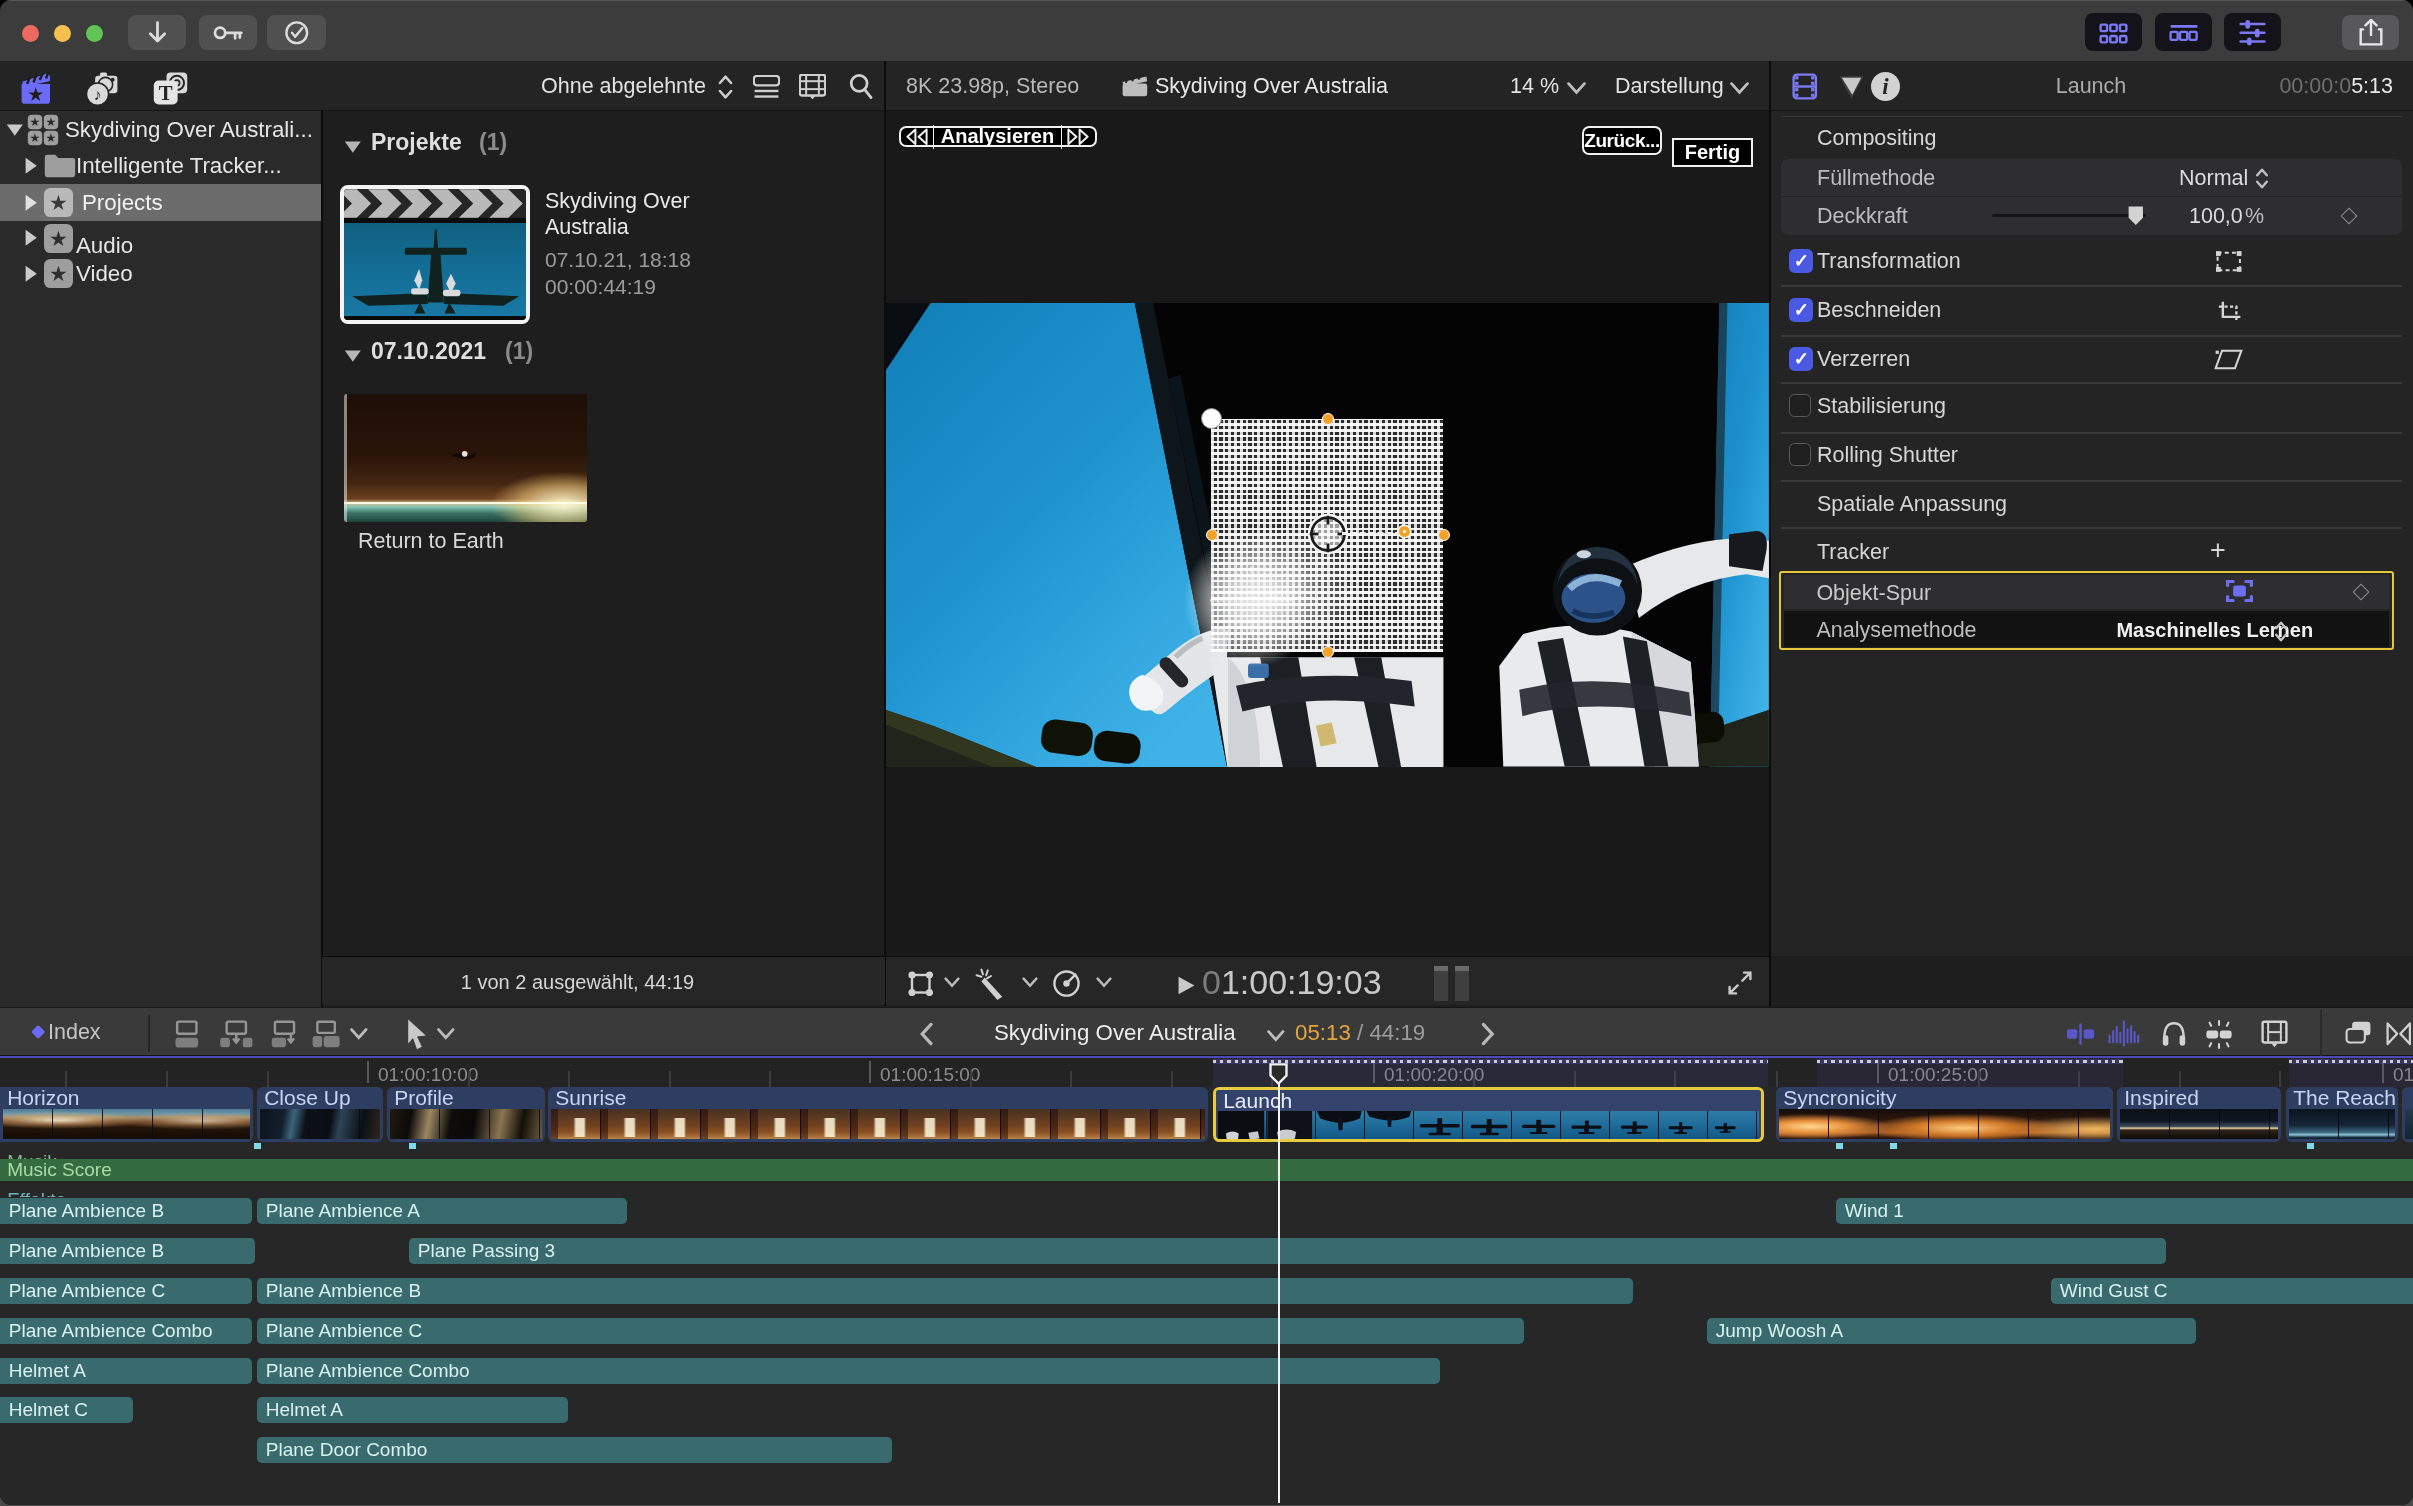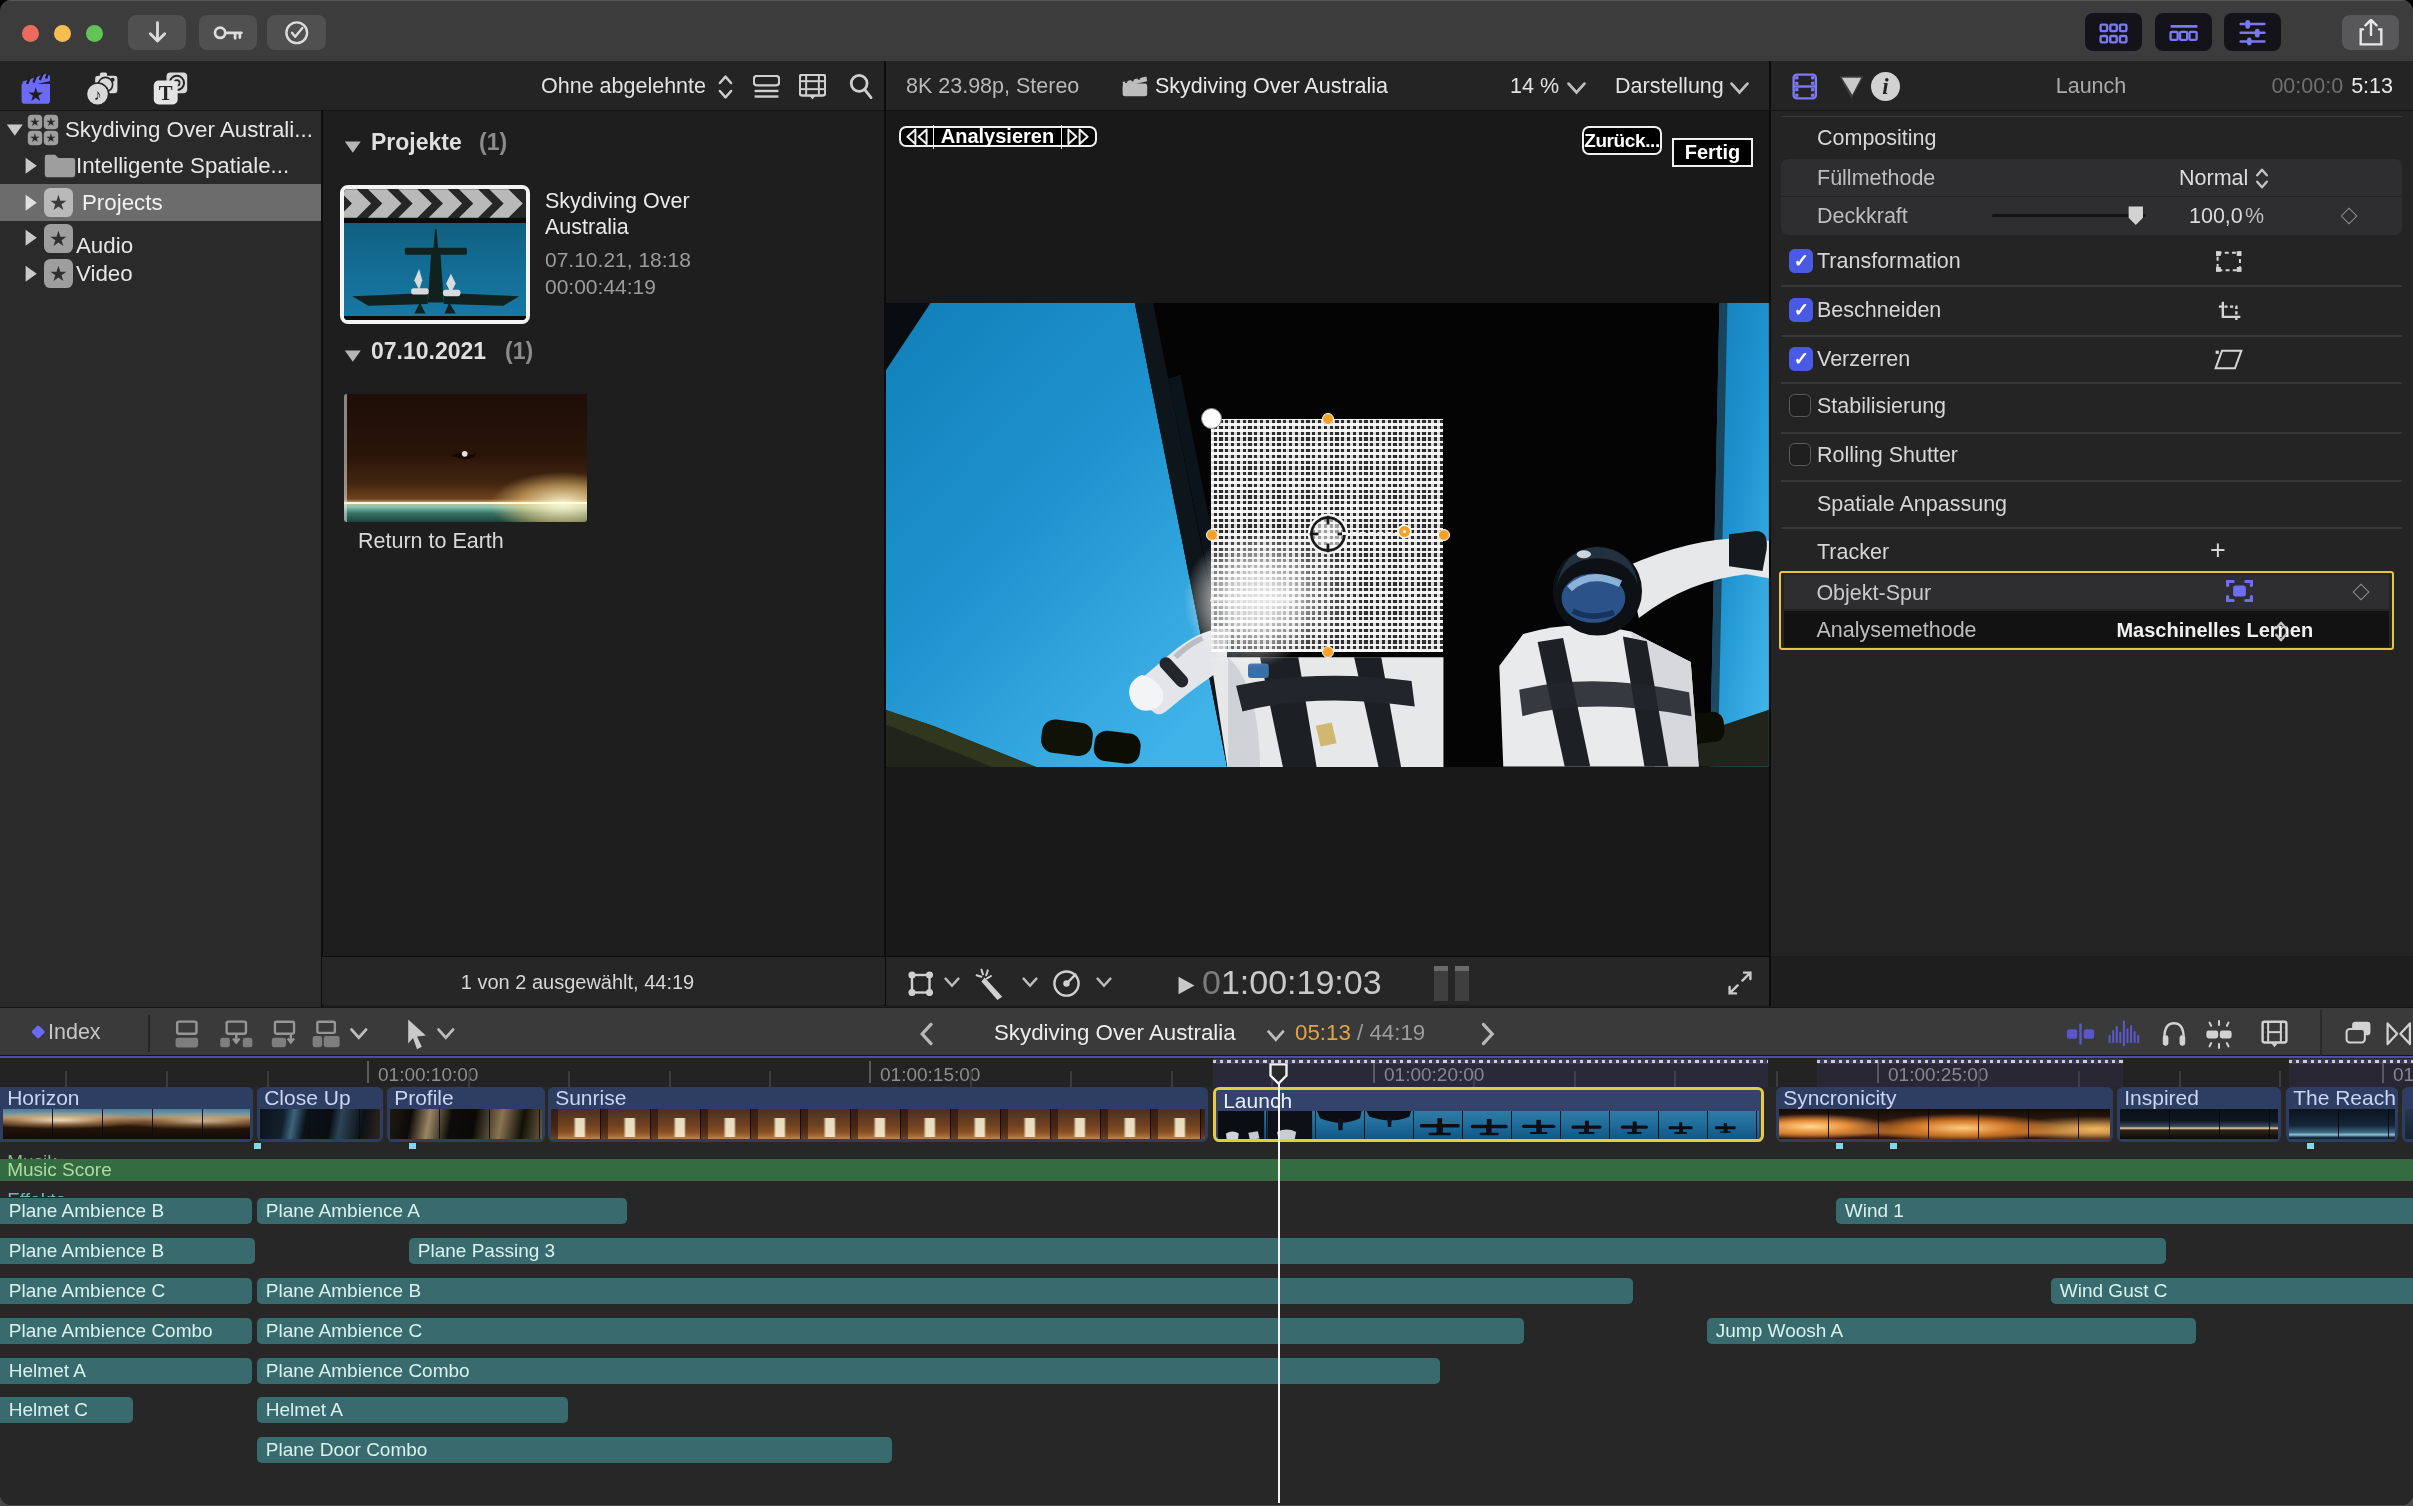--- a/index.html
+++ b/index.html
@@ -211,21 +211,21 @@
       </g>
     </svg>
     <svg class="abs" style="left:1837px; top:12px;" width="29" height="29" viewBox="0 0 36 36">
       <path d="M3 4 L33 4 L18 32 Z" fill="#3e3e3e"></path>
       <path d="M6 6 L30 6 L19 27 Z" fill="#c9c9c9"></path>
     </svg>
     <div class="abs" style="left:1871px; top:11.2px; width:29px; height:29px; border-radius:50%; background:#d2d2d2;">
       <div style="text-align:center; font-family:'Liberation Serif',serif; font-style:italic; font-weight:bold; font-size:23px; color:#242424; line-height:29px;">i</div>
     </div>
     <div class="t" style="left:2011px; top:12.8px; width:160px; text-align:center; font-size:21.5px; color:#ababab;">Launch</div>
-    <div class="t" style="right:20px; top:12.8px; font-size:21.5px; color:#6f6f6f;">00:00:0<span style="color:#e9e9e9;padding-left:8px;">5:13</span></div>
+    <div class="t" style="right:20px; top:12.8px; font-size:21.5px; color:#6f6f6f;">00:00:0<span style="color:#e9e9e9;">5:13</span></div>
   </div>
 
   <div class="sidebar">
 
     <svg class="abs" style="left:6.4px; top:12px;" width="17.6" height="14.4" viewBox="0 0 22 18">
         <path d="M1 2 L21 2 L11 16 Z" fill="#c9c9c9"></path>
       </svg>
     <svg class="abs" style="left:27px; top:3.2px;" width="32" height="32" viewBox="0 0 40 40">
       <g fill="#9e9e9e">
         <rect x="1" y="1" width="18" height="18" rx="5"></rect>
@@ -241,21 +241,21 @@
       </g>
     </svg>
     <div class="t" style="left:65px; top:6.4px; font-size:22.3px; color:#e6e6e6;">Skydiving Over Australi...</div>
 
     <svg class="abs" style="left:24px; top:46px;" width="13.6" height="17.6" viewBox="0 0 17 22">
         <path d="M2 1 L16 11 L2 21 Z" fill="#c9c9c9"></path>
       </svg>
     <svg class="abs" style="left:44px; top:43px;" width="32" height="24" viewBox="0 0 40 30">
       <path d="M1 4 Q1 1 4 1 L14 1 L18 5 L36 5 Q39 5 39 8 L39 26 Q39 29 36 29 L4 29 Q1 29 1 26 Z" fill="#9e9e9e"></path>
     </svg>
-    <div class="t" style="left:76px; top:42px; font-size:22.3px; color:#e6e6e6;">Intelligente Spatiale...</div>
+    <div class="t" style="left:76px; top:42px; font-size:22.3px; color:#e6e6e6;">Intelligente Tracker...</div>
 
     <div class="abs" style="left:0; top:73px; width:322px; height:37px; background:#6c6c6c;"></div>
     <svg class="abs" style="left:24px; top:83px;" width="13.6" height="17.6" viewBox="0 0 17 22">
         <path d="M2 1 L16 11 L2 21 Z" fill="#e0e0e0"></path>
       </svg>
     <div class="abs" style="left:44px; top:77px; width:29px; height:29px; border-radius:6.4px; background:#b9b9b9; text-align:center; font-size:21px; line-height:30px; color:#3a3a3a;">★</div>
     <div class="t" style="left:82px; top:79px; font-size:22.3px; color:#f2f2f2;">Projects</div>
 
     <svg class="abs" style="left:24px; top:118px;" width="13.6" height="17.6" viewBox="0 0 17 22">
         <path d="M2 1 L16 11 L2 21 Z" fill="#c9c9c9"></path>

